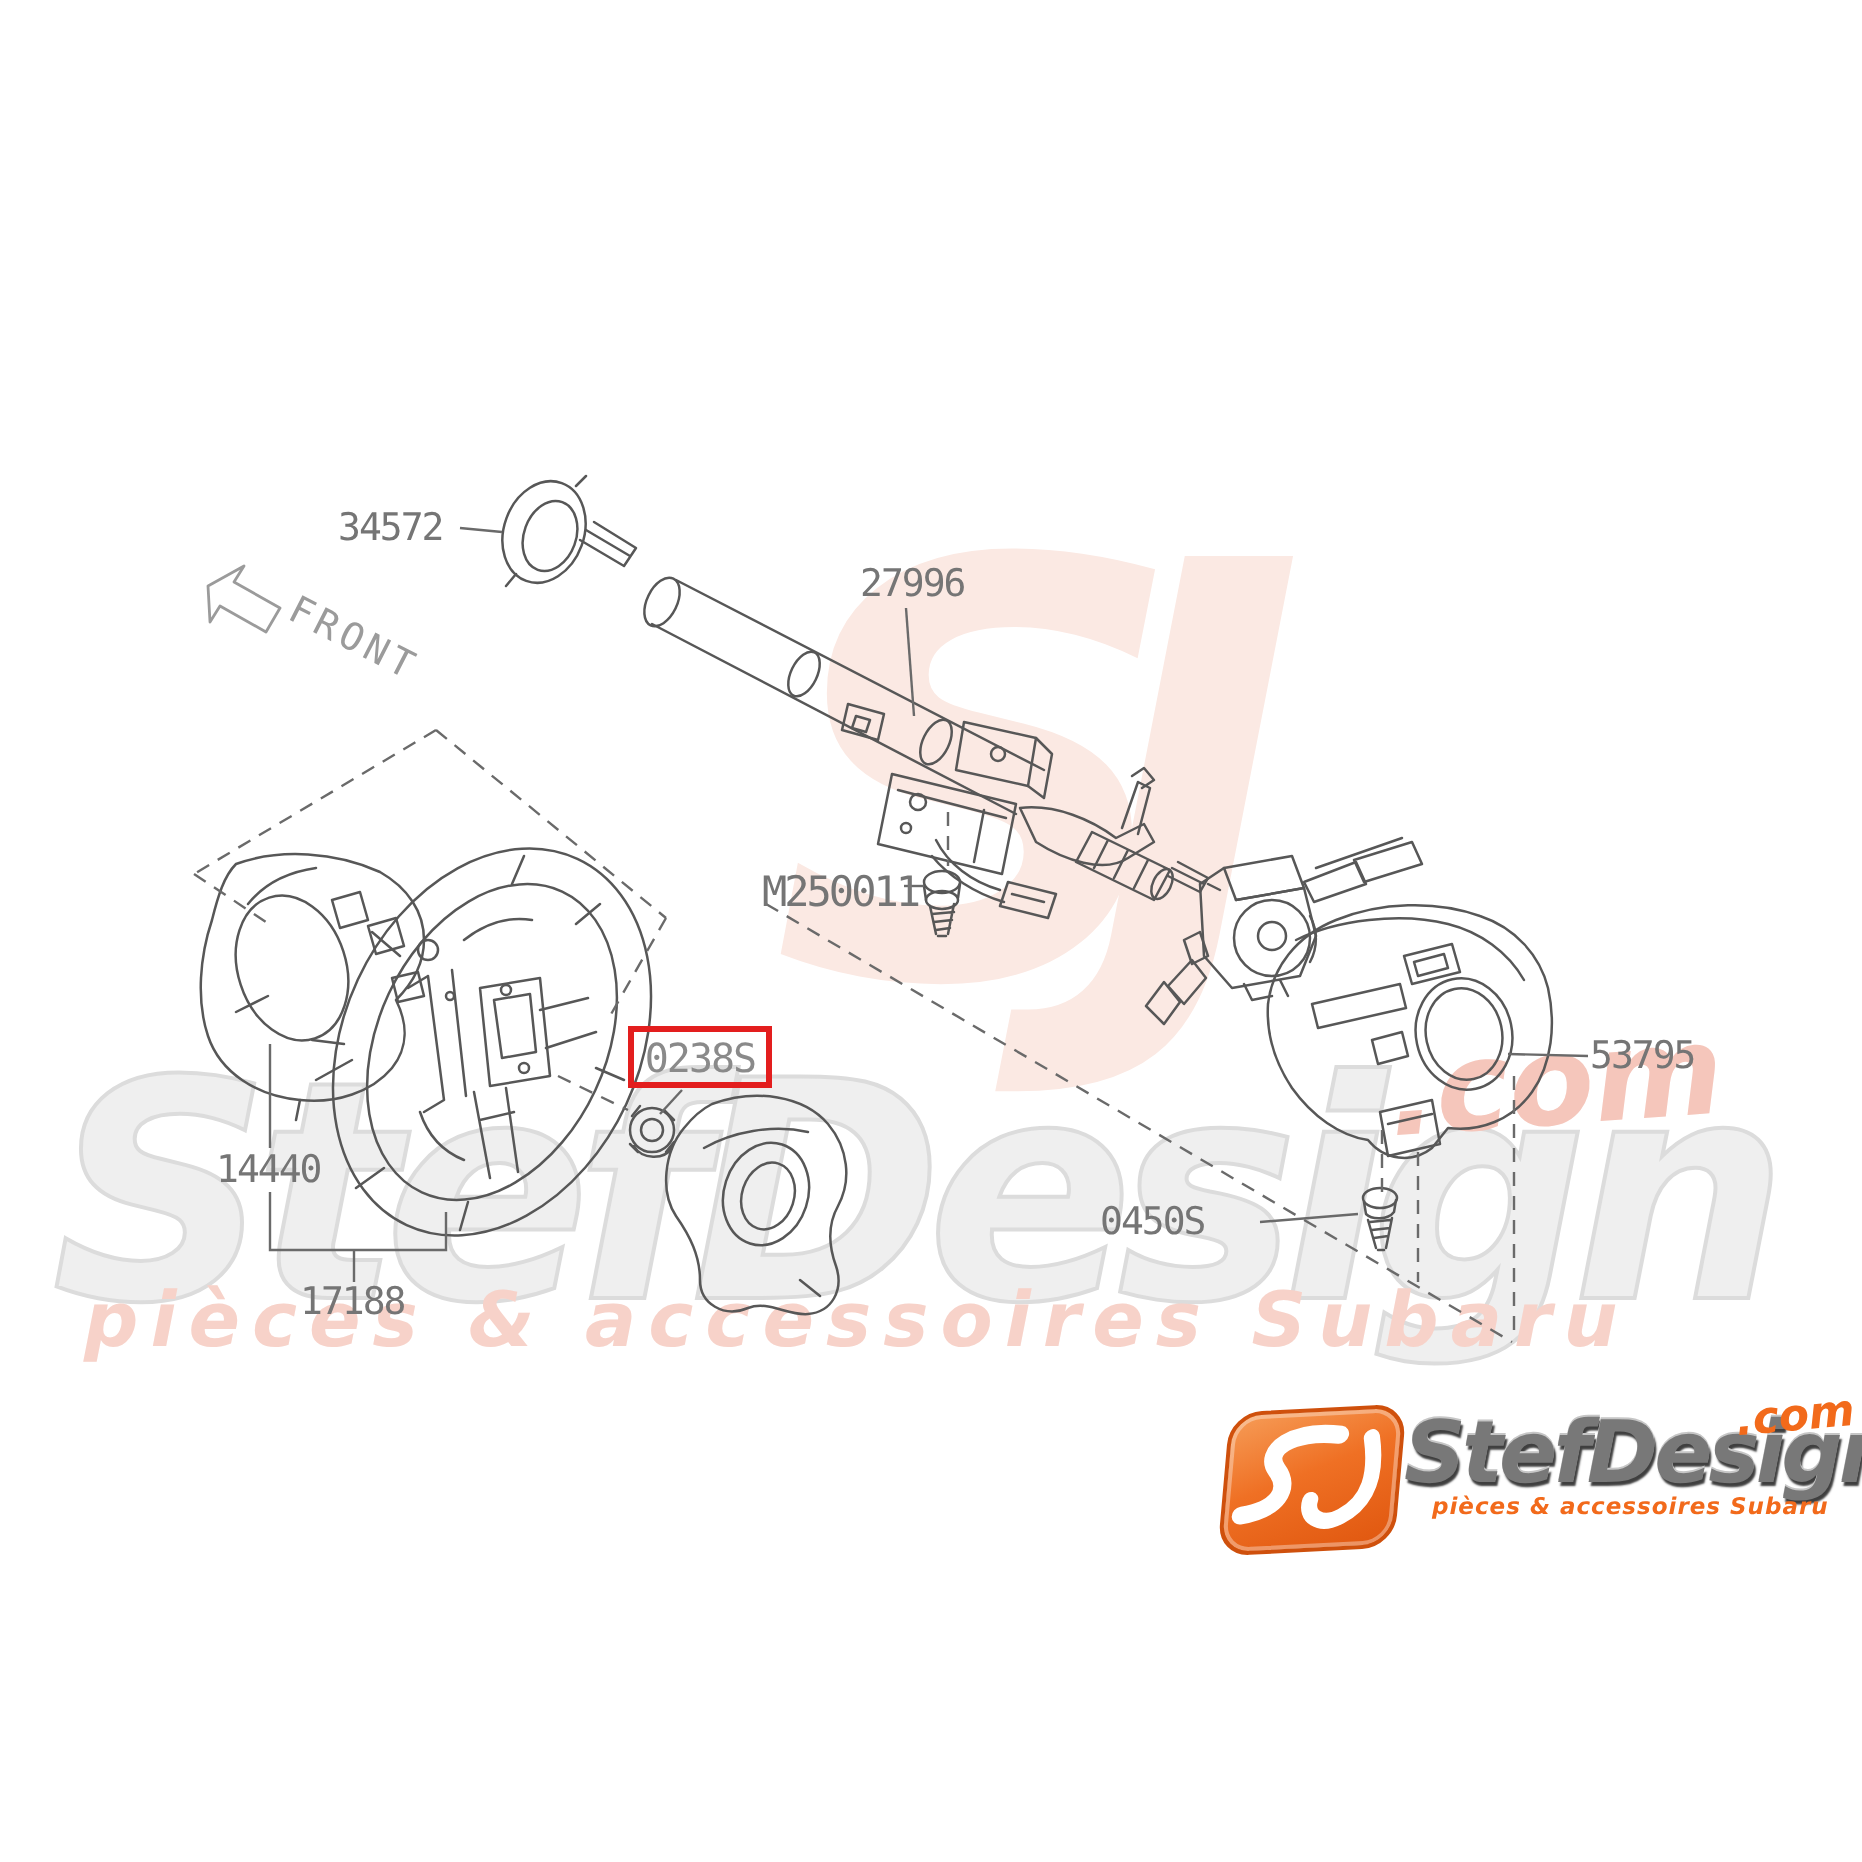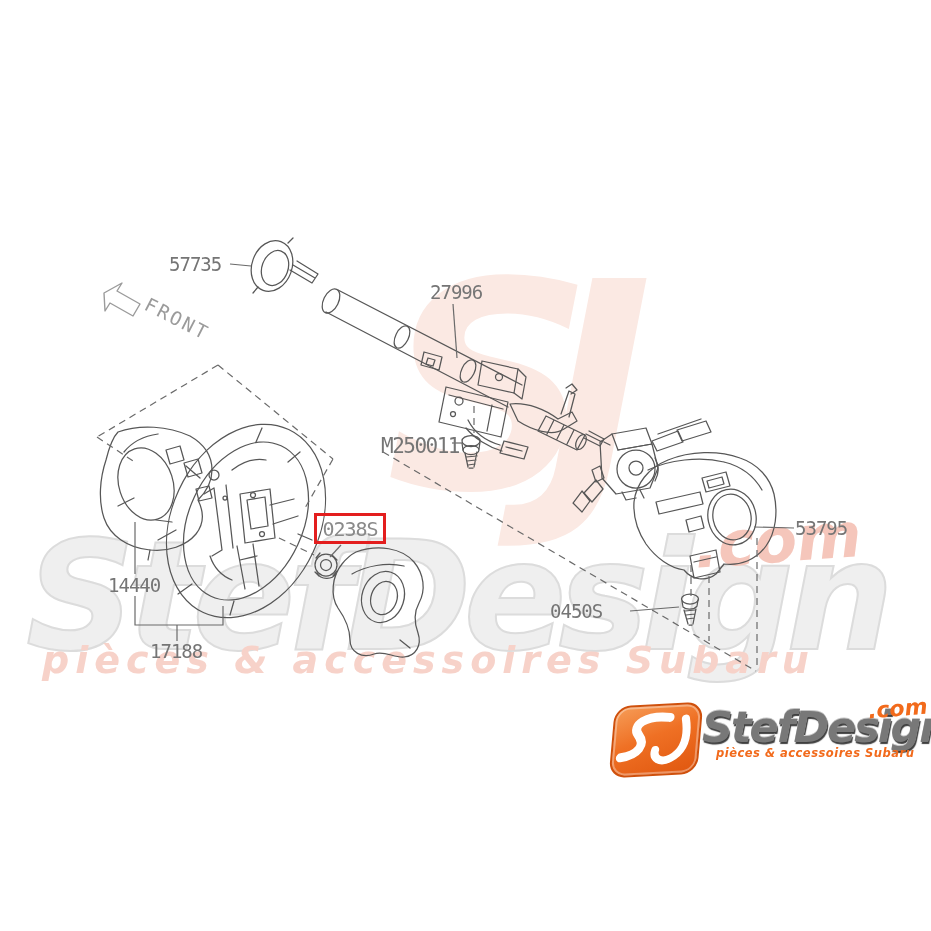--- a/index.html
+++ b/index.html
@@ -172,21 +172,21 @@
       <path d="M230,264 L251,266"></path>
       <path d="M453,304 L457,358"></path>
       <path d="M452,443 L462,443"></path>
       <path d="M341,545 L330,557"></path>
       <path d="M754,527 L794,528"></path>
       <path d="M630,611 L679,607"></path>
       <path d="M135,522 L135,574 M135,596 L135,625 L223,625 L223,606 M177,625 L177,641"></path>
     </g>
   </svg>
 
-  <div class="plabel" style="left:169px;top:253px;">57735</div>
+  <div class="plabel" style="left:169px;top:253px;">34572</div>
   <div class="plabel" style="left:430px;top:281px;">27996</div>
   <div class="plabel tight" style="left:381px;top:434px;">M250011</div>
   <div class="hlbox">
     <span>0238S</span>
   </div>
   <div class="plabel" style="left:795px;top:517px;">53795</div>
   <div class="plabel" style="left:550px;top:600px;">0450S</div>
   <div class="plabel" style="left:108px;top:574px;">14440</div>
   <div class="plabel" style="left:150px;top:640px;">17188</div>
 

